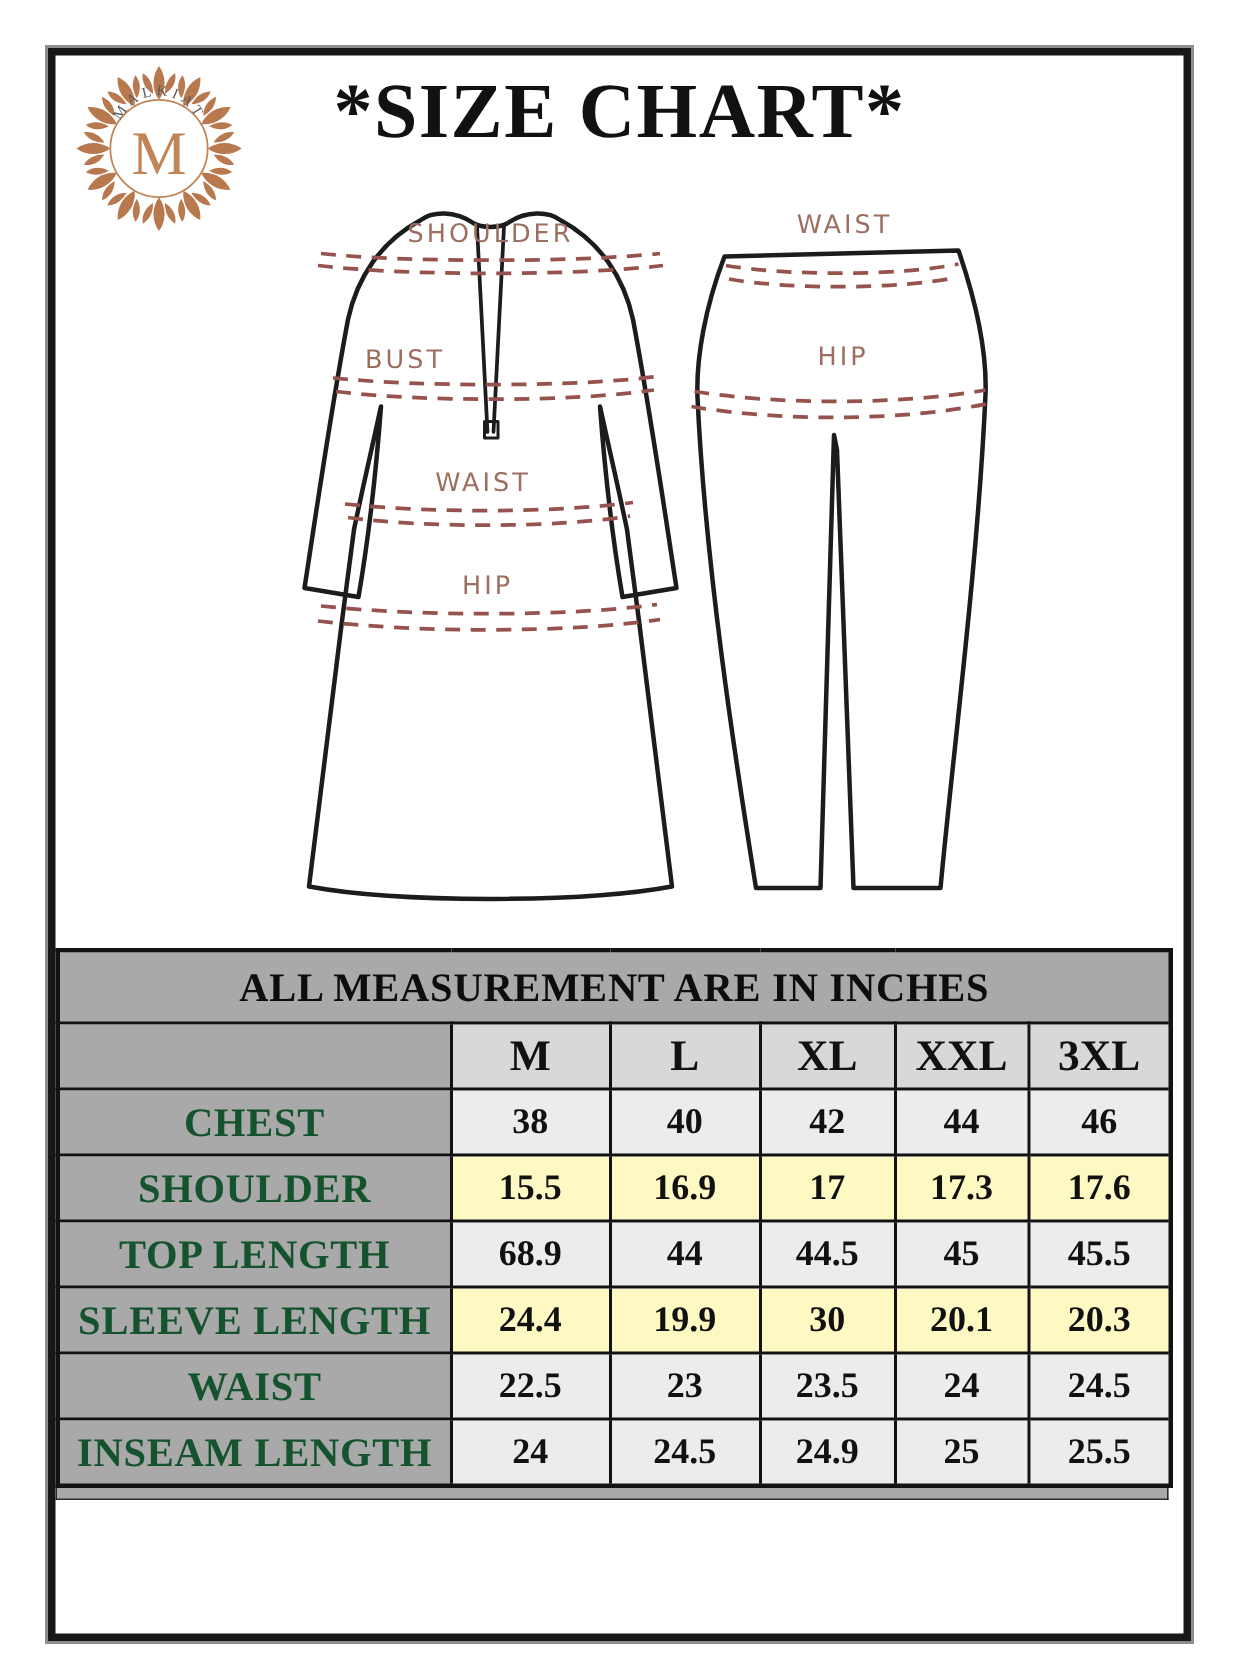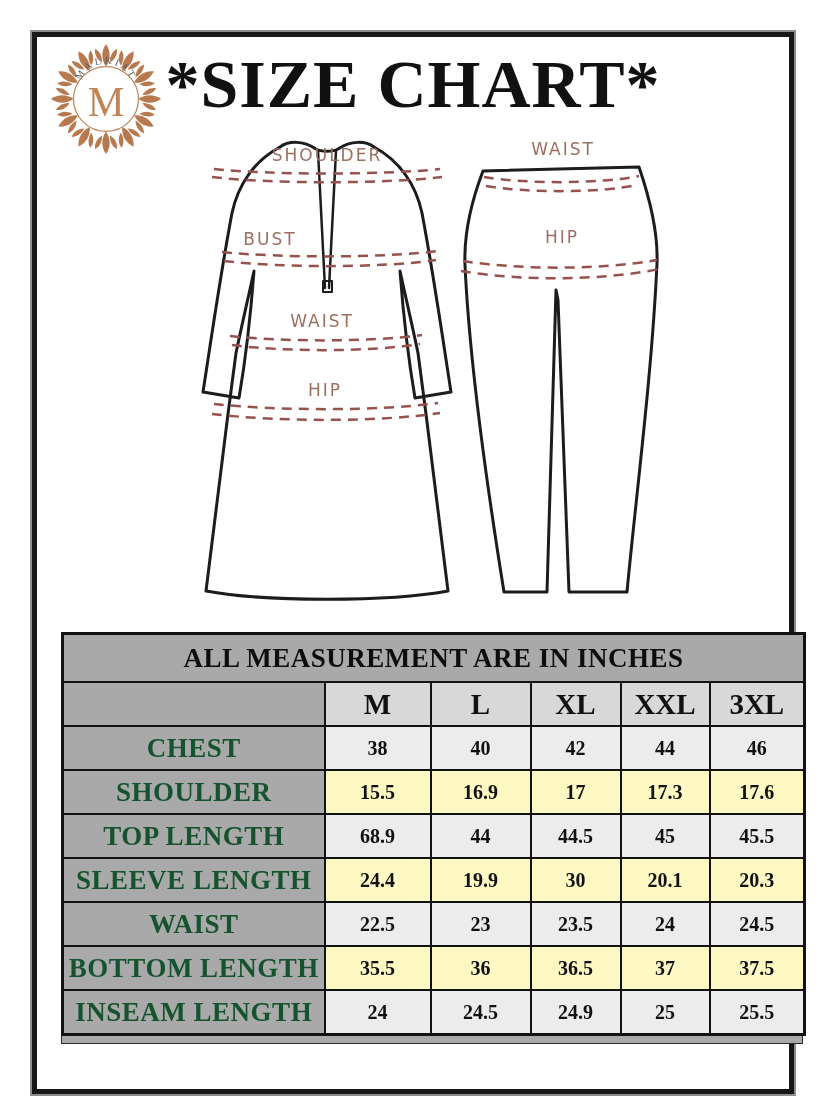--- a/index.html
+++ b/index.html
@@ -10,49 +10,49 @@
   .frame{
     position:absolute;left:32px;top:32px;width:762px;height:1062px;
     box-sizing:border-box;border:5px solid #171717;outline:2px solid #8d8d8d;
     background:#ffffff;
   }
   
   .logo{position:absolute;left:10px;top:3px;width:118px;height:118px;}
   
   .title{
     position:absolute;left:0;right:0;top:8px;text-align:center;
-    font-weight:bold;font-size:68px;color:#111;letter-spacing:1px;
+    font-weight:bold;font-size:52px;color:#111;letter-spacing:1px;
     font-family:"Liberation Serif", serif;
   }
   
   .diagram{position:absolute;left:133px;top:68px;width:540px;height:524px;}
   .diagram text{
     font-family:"DejaVu Sans", sans-serif;font-size:17px;letter-spacing:2px;
     font-weight:500;
   }
   
-  .table-wrap{position:absolute;left:24px;top:595px;width:642px;}
+  .table-wrap{position:absolute;left:0;top:595px;width:642px;}
   table.size{
     border-collapse:collapse;table-layout:fixed;width:742px;
     border:3px solid #121212;
     font-family:"Liberation Serif", serif;font-weight:bold;color:#111;
   }
   table.size td, table.size th{
     border:2px solid #121212;text-align:center;vertical-align:middle;
     padding:0;overflow:hidden;white-space:nowrap;
   }
   tr.caption-row td{
     height:46px;background:#a9a9a9;font-size:27px;letter-spacing:0.5px;color:#0d0d0d;
   }
   tr.sizes-row th{height:42px;background:#d8d8d8;font-size:29px;}
   tr.sizes-row th.corner{background:#a9a9a9;}
   td.rowlabel{
     background:#a9a9a9;color:#14532d;font-size:27px;letter-spacing:0.5px;height:42px;
   }
-  td.val{font-size:20px;height:42px;}
+  td.val{font-size:24px;height:42px;}
   tr.row-light td.val{background:#ececec;}
   tr.row-mid td.val{background:#fef9c3;}
   .table-bottom-strip{
     width:742px;height:8px;background:#a9a9a9;box-sizing:border-box;
     border:1px solid #2c2c2c;border-top:none;
   }
 </style>
 </head>
 <body>
 
@@ -197,28 +197,20 @@
           <td class="val">20.3</td>
         </tr>
         <tr class="row-light">
           <td class="rowlabel">WAIST</td>
           <td class="val">22.5</td>
           <td class="val">23</td>
           <td class="val">23.5</td>
           <td class="val">24</td>
           <td class="val">24.5</td>
         </tr>
-        <tr class="row-mid">
-          <td class="rowlabel">BOTTOM LENGTH</td>
-          <td class="val">35.5</td>
-          <td class="val">36</td>
-          <td class="val">36.5</td>
-          <td class="val">37</td>
-          <td class="val">37.5</td>
-        </tr>
         <tr class="row-light">
           <td class="rowlabel">INSEAM LENGTH</td>
           <td class="val">24</td>
           <td class="val">24.5</td>
           <td class="val">24.9</td>
           <td class="val">25</td>
           <td class="val">25.5</td>
         </tr>
       </tbody>
     </table>

